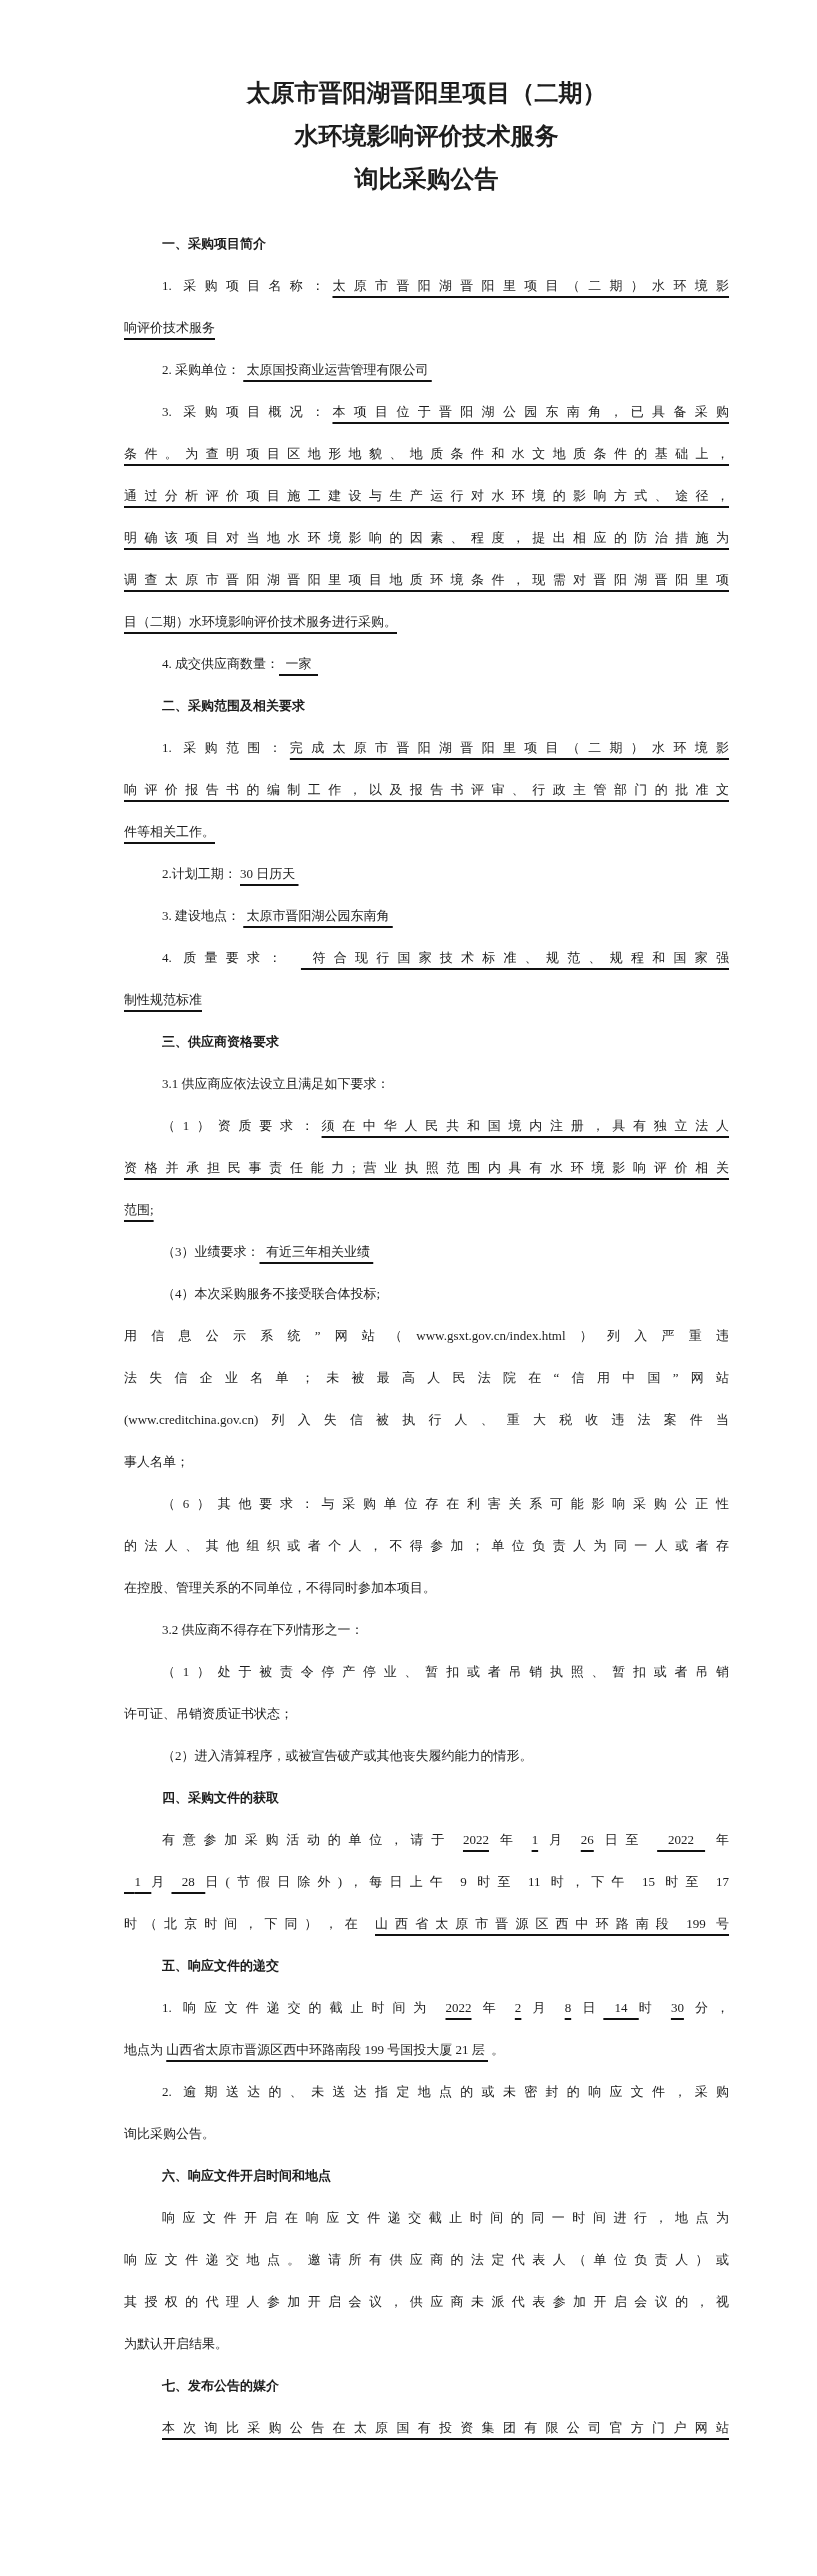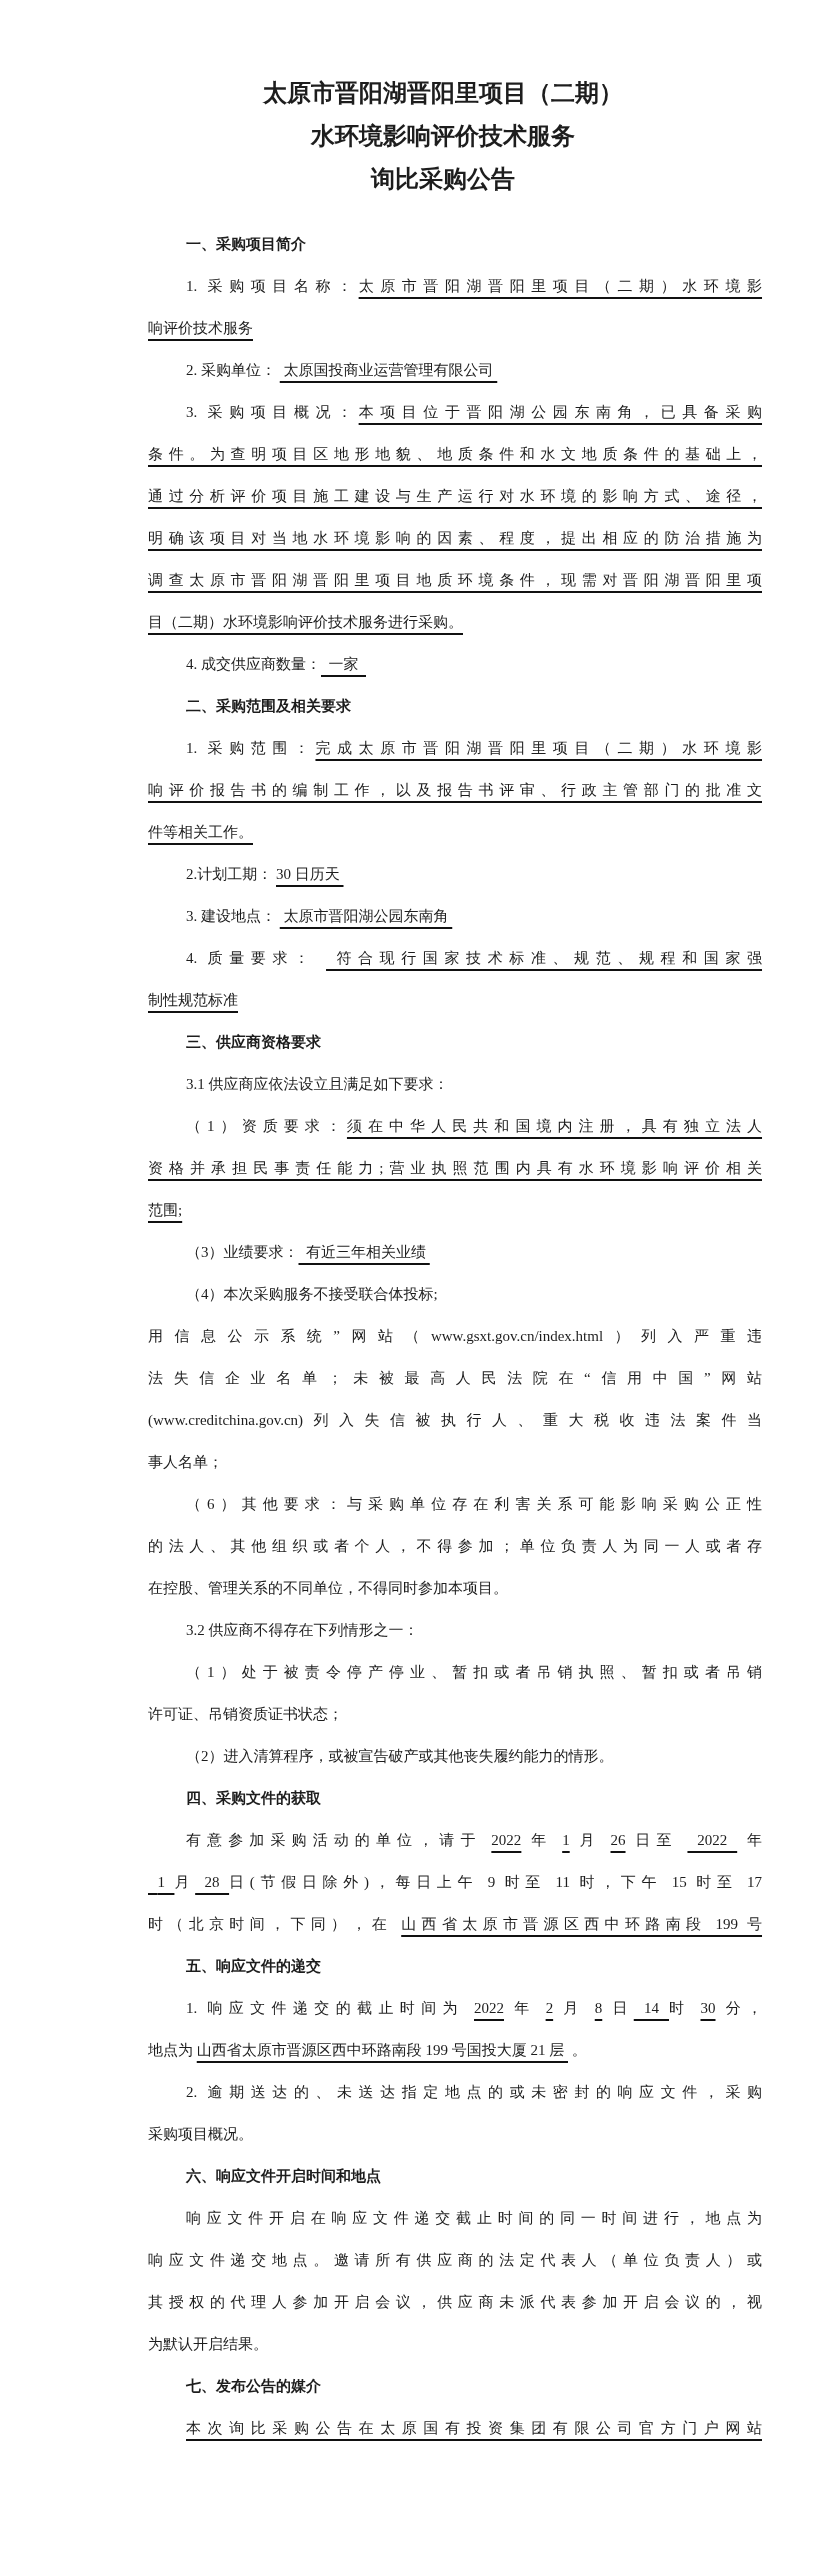--- a/index.html
+++ b/index.html
@@ -6,39 +6,38 @@
   .page {
     position: relative;
     width: 818px;
     height: 3040px;
     background: #ffffff;
     color: #1d1d1d;
     font-family: "Liberation Serif", "DejaVu Serif", serif;
     overflow: hidden;
   }
   .content {
-    padding: 71px 56px 0 124px;
+    padding: 71px 89px 0 124px;
   }
   .title-block { margin-bottom: 23px; }
   .title-line {
     font-size: 24px;
     line-height: 43px;
     height: 43px;
     font-weight: 700;
     text-align: center;
     font-family: "Liberation Sans", "DejaVu Sans", sans-serif;
     white-space: pre-wrap;
   }
   .line {
-    font-size: 15px;
+    font-size: 13px;
     line-height: 42px;
     height: 42px;
     white-space: pre-wrap;
     text-align: left;
-    margin-left: 24px;
   }
   .line.indent { padding-left: 38px; }
   .line.bold {
     font-weight: 700;
     font-family: "Liberation Sans", "DejaVu Sans", sans-serif;
   }
   .line.justify {
     text-align: justify;
     text-align-last: justify;
   }
@@ -99,21 +98,21 @@
         <div class="line"><span class="run">许可证、吊销资质证书状态；</span></div>
         <div class="line indent"><span class="run">（2）进入清算程序，或被宣告破产或其他丧失履约能力的情形。</span></div>
         <div class="line indent bold"><span class="run">四、采购文件的获取</span></div>
         <div class="line indent justify"><span class="run">有意参加采购活动的单位，请于 </span><span class="run u">2022</span><span class="run"> 年 </span><span class="run u">1</span><span class="run"> 月 </span><span class="run u">26</span><span class="run"> 日至 </span><span class="run u"> 2022 </span><span class="run"> 年</span></div>
         <div class="line justify"><span class="run u"> 1 </span><span class="run">月</span><span class="run u"> 28 </span><span class="run">日(节假日除外)，每日上午 9 时至 11 时，下午 15 时至 17</span></div>
         <div class="line justify"><span class="run">时（北京时间，下同），在 </span><span class="run u">山西省太原市晋源区西中环路南段 199 号</span></div>
         <div class="line indent bold"><span class="run">五、响应文件的递交</span></div>
         <div class="line indent justify"><span class="run">1. 响应文件递交的截止时间为 </span><span class="run u">2022</span><span class="run"> 年 </span><span class="run u">2</span><span class="run"> 月 </span><span class="run u">8</span><span class="run"> 日</span><span class="run u"> 14 </span><span class="run">时 </span><span class="run u">30</span><span class="run"> 分，</span></div>
         <div class="line"><span class="run">地点为 </span><span class="run u">山西省太原市晋源区西中环路南段 199 号国投大厦 21 层 </span><span class="run"> 。</span></div>
         <div class="line indent justify"><span class="run">2. 逾期送达的、未送达指定地点的或未密封的响应文件，采购</span></div>
-        <div class="line"><span class="run">采购项目概况。</span></div>
+        <div class="line"><span class="run">询比采购公告。</span></div>
         <div class="line indent bold"><span class="run">六、响应文件开启时间和地点</span></div>
         <div class="line indent justify"><span class="run">响应文件开启在响应文件递交截止时间的同一时间进行，地点为</span></div>
         <div class="line justify"><span class="run">响应文件递交地点。邀请所有供应商的法定代表人（单位负责人）或</span></div>
         <div class="line justify"><span class="run">其授权的代理人参加开启会议，供应商未派代表参加开启会议的，视</span></div>
         <div class="line"><span class="run">为默认开启结果。</span></div>
         <div class="line indent bold"><span class="run">七、发布公告的媒介</span></div>
         <div class="line indent justify"><span class="run u">本次询比采购公告在太原国有投资集团有限公司官方门户网站</span></div>
       </div>
   </div>
 </div>

